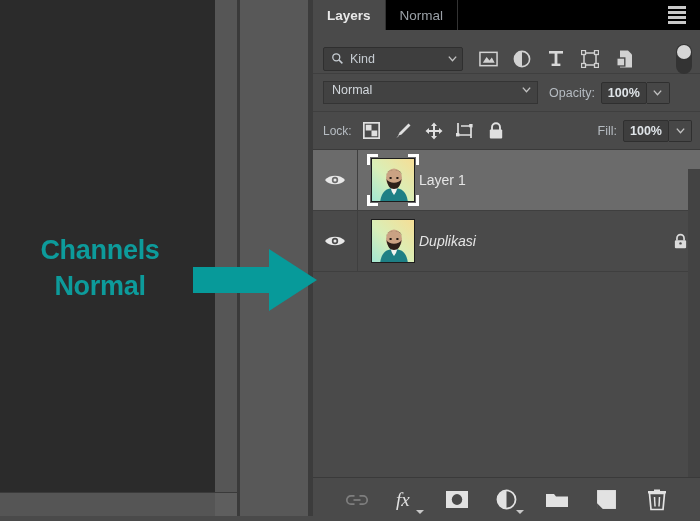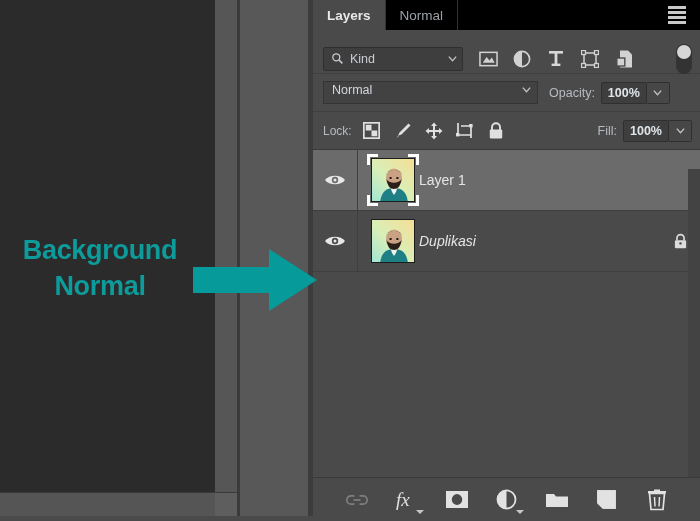--- a/index.html
+++ b/index.html
@@ -307,21 +307,21 @@
     border-left: 4px solid transparent;
     border-right: 4px solid transparent;
     border-top: 4px solid #c7c7c7;
   }
 </style>
 </head>
 <body>
 
 <div id="canvas-area">
   <div id="annotation-text">
-    <span class="ln">Background</span>
+    <span class="ln">Channels</span>
     <span class="ln">Normal</span>
   </div>
 </div>
 
 <div id="strip-a"></div>
 <div id="strip-div1"></div>
 <div id="strip-b"></div>
 <div id="strip-div2"></div>
 <div id="canvas-scrollbar"></div>
 <div id="canvas-scrollbar-strip"></div>

